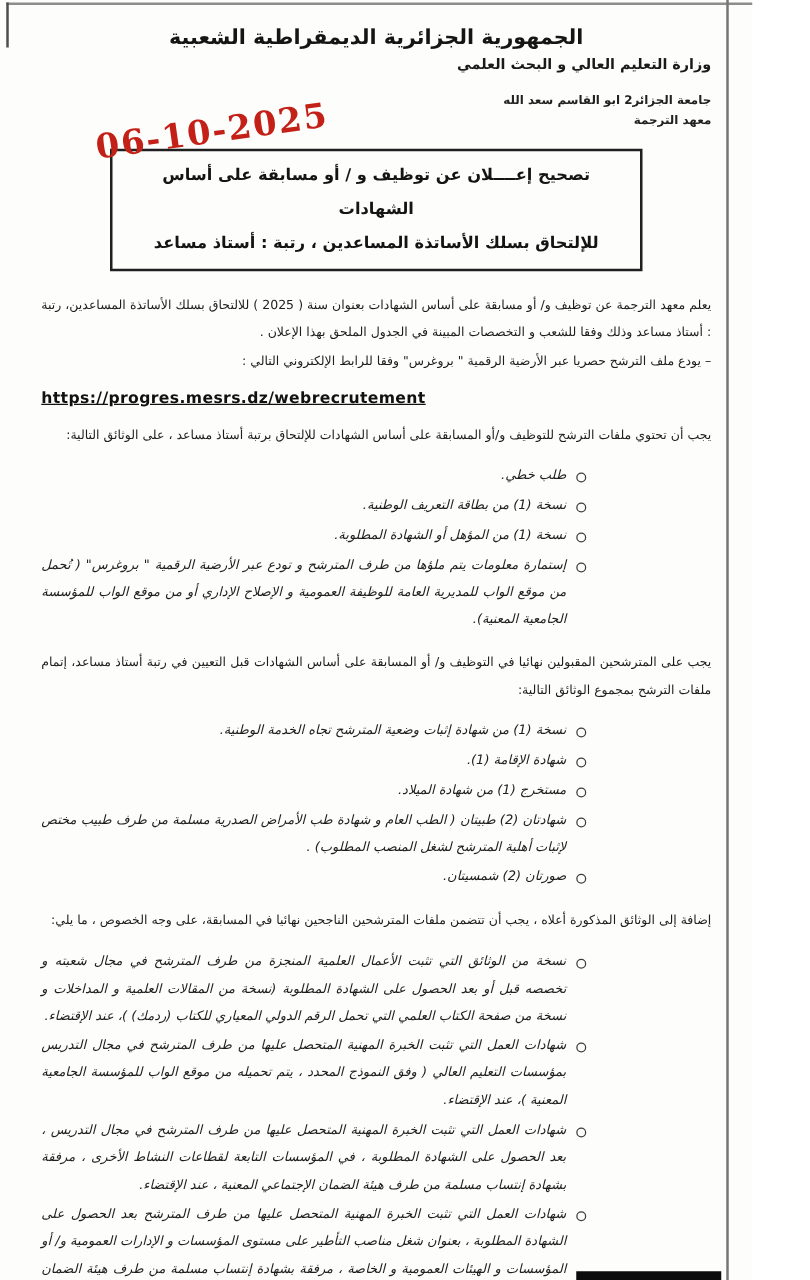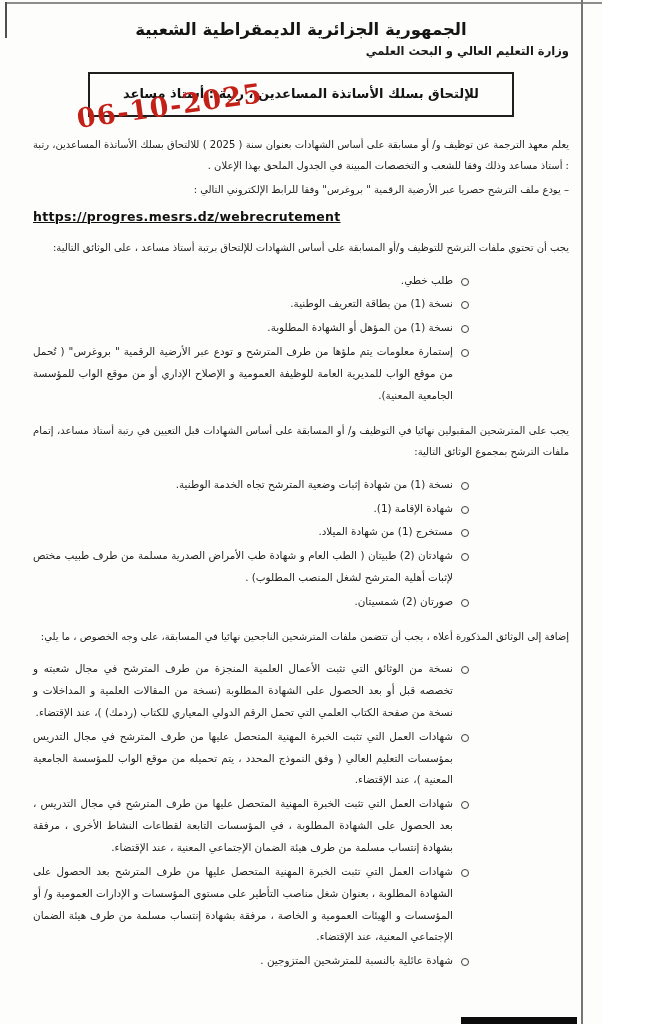--- a/index.html
+++ b/index.html
@@ -36,21 +36,21 @@
   .para.intro   { margin-top:17px; }
   .para.oneline { margin-top:2px; }
   .para.docs    { margin-top:13px; }
 
   .link-line {
     margin-top:9px; text-align:left; direction:ltr;
     font-weight:bold; font-size:12.5px; text-decoration:underline;
     letter-spacing:0.3px; color:#111;
   }
 
-  ul.doc-list { list-style:none; margin:11px 0 0 0; padding:0 100px 0 0; }
+  ul.doc-list { list-style:none; margin:11px 0 0 0; padding:0 100px 0 0;font-style:italic; }
   ul.doc-list li { display:flex; gap:8px; margin-bottom:2px; }
   .bullet {
     flex:0 0 auto; width:6px; height:6px; margin-top:8px;
     border:1.3px solid #3b3b3b; border-radius:50%; background:transparent;
   }
   .li-text { flex:1; font-size:10.4px; line-height:2.1; text-align:justify; color:#1e1e1e; }
 </style>
 </head>
 <body>
 
@@ -58,24 +58,29 @@
 
   <div class="scan-top"></div>
   <div class="scan-corner"></div>
   <div class="scan-right"></div>
 
   <div class="content" lang="ar">
 
     <div class="h-republic">الجمهورية الجزائرية الديمقراطية الشعبية</div>
     <div class="h-ministry">وزارة التعليم العالي و البحث العلمي</div>
 
+    <div class="univ-block">
+      <div>جامعة الجزائر2 ابو القاسم سعد الله</div>
+      <div>معهد الترجمة</div>
+    </div>
 
     <div class="stamp">06-10-2025</div>
 
     <div class="title-box">
+      <div>تصحيح إعــــلان عن توظيف و / أو مسابقة على أساس الشهادات</div>
       <div>للإلتحاق بسلك الأساتذة المساعدين ، رتبة : أستاذ مساعد</div>
     </div>
 
     <p class="para intro">يعلم معهد الترجمة عن توظيف و/ أو مسابقة على أساس الشهادات بعنوان سنة ( 2025 ) للالتحاق بسلك الأساتذة المساعدين، رتبة : أستاذ مساعد وذلك وفقا للشعب و التخصصات المبينة في الجدول الملحق بهذا الإعلان .</p>
 
     <p class="para oneline">– يودع ملف الترشح حصريا عبر الأرضية الرقمية " بروغرس" وفقا للرابط الإلكتروني التالي :</p>
 
     <div class="link-line">https://progres.mesrs.dz/webrecrutement</div>
 
     <p class="para docs">يجب أن تحتوي ملفات الترشح للتوظيف و/أو المسابقة على أساس الشهادات للإلتحاق برتبة أستاذ مساعد ، على الوثائق التالية:</p>

